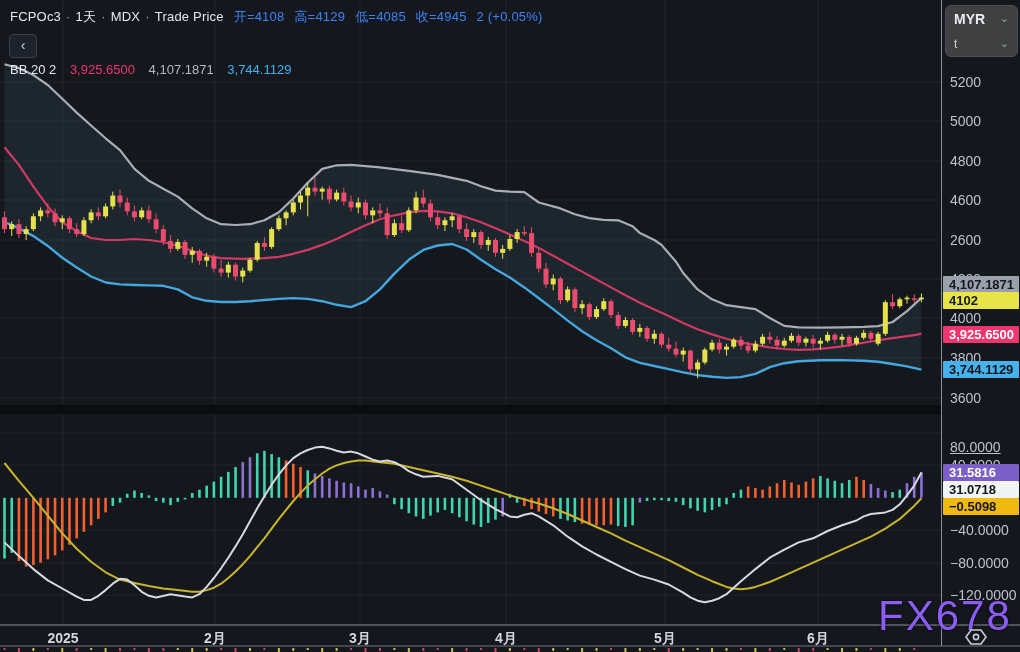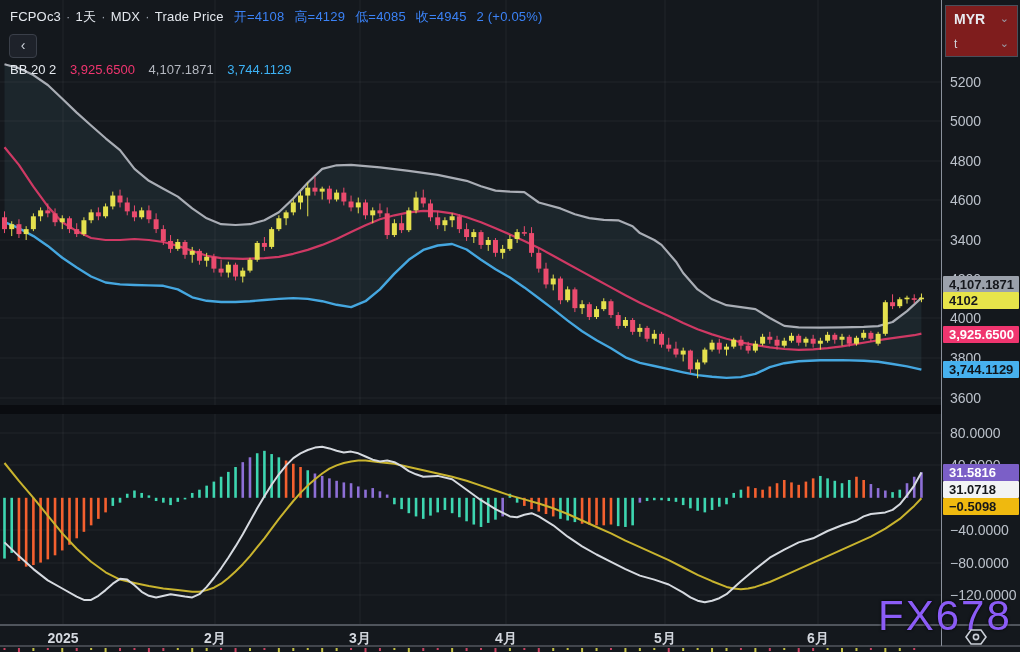--- a/index.html
+++ b/index.html
@@ -16,22 +16,22 @@
   .bbrow .upper{color:#b4b8c0;margin-left:10px;}
   .bbrow .lower{color:#3db2f5;margin-left:10px;}
   .macdrow{position:absolute;left:10px;top:419px;font-size:13px;color:#d9dde4;z-index:20;white-space:nowrap;}
   .macdrow .h{color:#8b6fd4;margin-left:10px;}
   .macdrow .m{color:#f3f4f6;margin-left:9px;font-weight:bold;}
   .macdrow .s{color:#e0b63c;margin-left:9px;}
   .axis-label{position:absolute;left:950px;transform:translateY(-50%);font-size:14px;color:#bcc2cb;z-index:5;}
   .badge{position:absolute;left:943px;right:1px;height:17px;line-height:17px;font-size:13px;font-weight:bold;
          padding-left:6px;z-index:15;border-radius:1px;}
   .tlabel{position:absolute;transform:translateX(-50%);top:630px;font-size:14px;font-weight:bold;color:#d4d8df;z-index:6;}
-  .selectbox{position:absolute;left:945px;top:5px;width:71px;height:50px;border:1px solid #4a4f5a;border-radius:0;
-             background:#7f1d1d;z-index:30;}
+  .selectbox{position:absolute;left:945px;top:5px;width:71px;height:50px;border:1px solid #4a4f5a;border-radius:6px;
+             background:#404040;z-index:30;}
   .selectbox .row{height:25px;display:flex;align-items:center;justify-content:space-between;padding:0 8px;cursor:pointer;}
   .selectbox .cur{font-size:14px;font-weight:bold;color:#e8ebf0;}
   .selectbox .unit{font-size:12px;color:#cfd4db;}
   .selectbox .chev{font-size:11px;color:#9aa0ab;}
   .watermark{position:absolute;left:878px;top:592px;font-size:42px;letter-spacing:2px;color:#8b5cf6;z-index:40;
              text-shadow:0 0 3px rgba(0,0,0,.9);font-weight:normal;}
   .gearwrap{position:absolute;left:963px;top:626px;width:26px;height:22px;z-index:45;cursor:pointer;}
 </style>
 </head>
 <body>
@@ -551,26 +551,26 @@
       <polygon points="8,4 18,4 23,11 18,18 8,18 3,11" fill="none" stroke="#c9ced6" stroke-width="1.6"></polygon>
       <circle cx="13" cy="11" r="2.6" fill="none" stroke="#c9ced6" stroke-width="1.6"></circle>
     </svg>
   </div>
 
   <div id="labels-layer">
       <div class="axis-label" style="top: 82px;">5200</div>
       <div class="axis-label" style="top: 121px;">5000</div>
       <div class="axis-label" style="top: 161px;">4800</div>
       <div class="axis-label" style="top: 200px;">4600</div>
-      <div class="axis-label" style="top: 240px;">3400</div>
+      <div class="axis-label" style="top: 240px;">2600</div>
       <div class="axis-label" style="top: 279px;">4200</div>
       <div class="axis-label" style="top: 318px;">4000</div>
       <div class="axis-label" style="top: 358px;">3800</div>
       <div class="axis-label" style="top: 398px;">3600</div>
-      <div class="axis-label" style="top: 433px;">80.0000</div>
+      <div class="axis-label" style="top: 447px; text-decoration: underline;">80.0000</div>
       <div class="axis-label" style="top: 465px;">40.0000</div>
       <div class="axis-label" style="top: 530px;">−40.0000</div>
       <div class="axis-label" style="top: 563px;">−80.0000</div>
       <div class="axis-label" style="top: 595px;">−120.0000</div>
       <div class="badge" style="top: 276px; background: rgb(155, 161, 171); color: rgb(22, 24, 29);">4,107.1871</div>
       <div class="badge" style="top: 292px; background: rgb(231, 228, 74); color: rgb(22, 24, 29);">4102</div>
       <div class="badge" style="top: 326px; background: rgb(240, 53, 111); color: rgb(255, 255, 255);">3,925.6500</div>
       <div class="badge" style="top: 361px; background: rgb(71, 177, 238); color: rgb(16, 20, 26);">3,744.1129</div>
       <div class="badge" style="top: 464px; background: rgb(123, 95, 199); color: rgb(255, 255, 255);">31.5816</div>
       <div class="badge" style="top: 481px; background: rgb(242, 243, 245); color: rgb(21, 23, 27);">31.0718</div>

